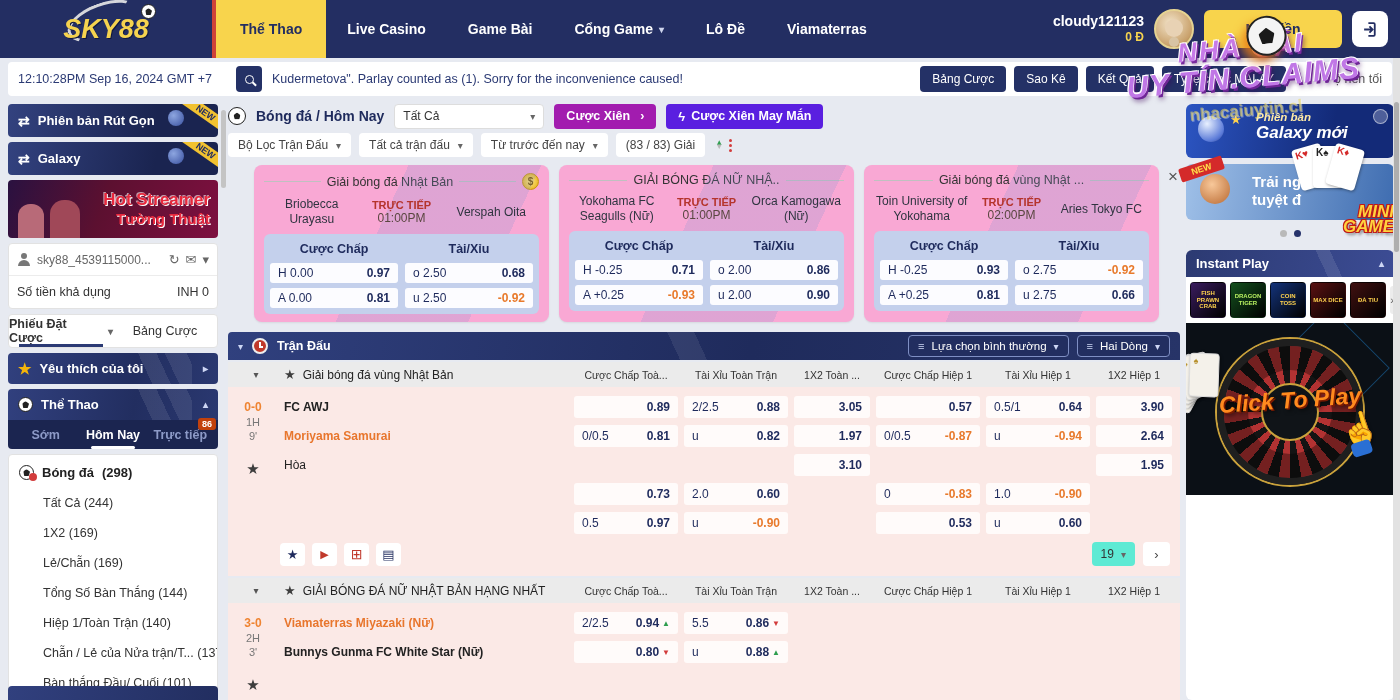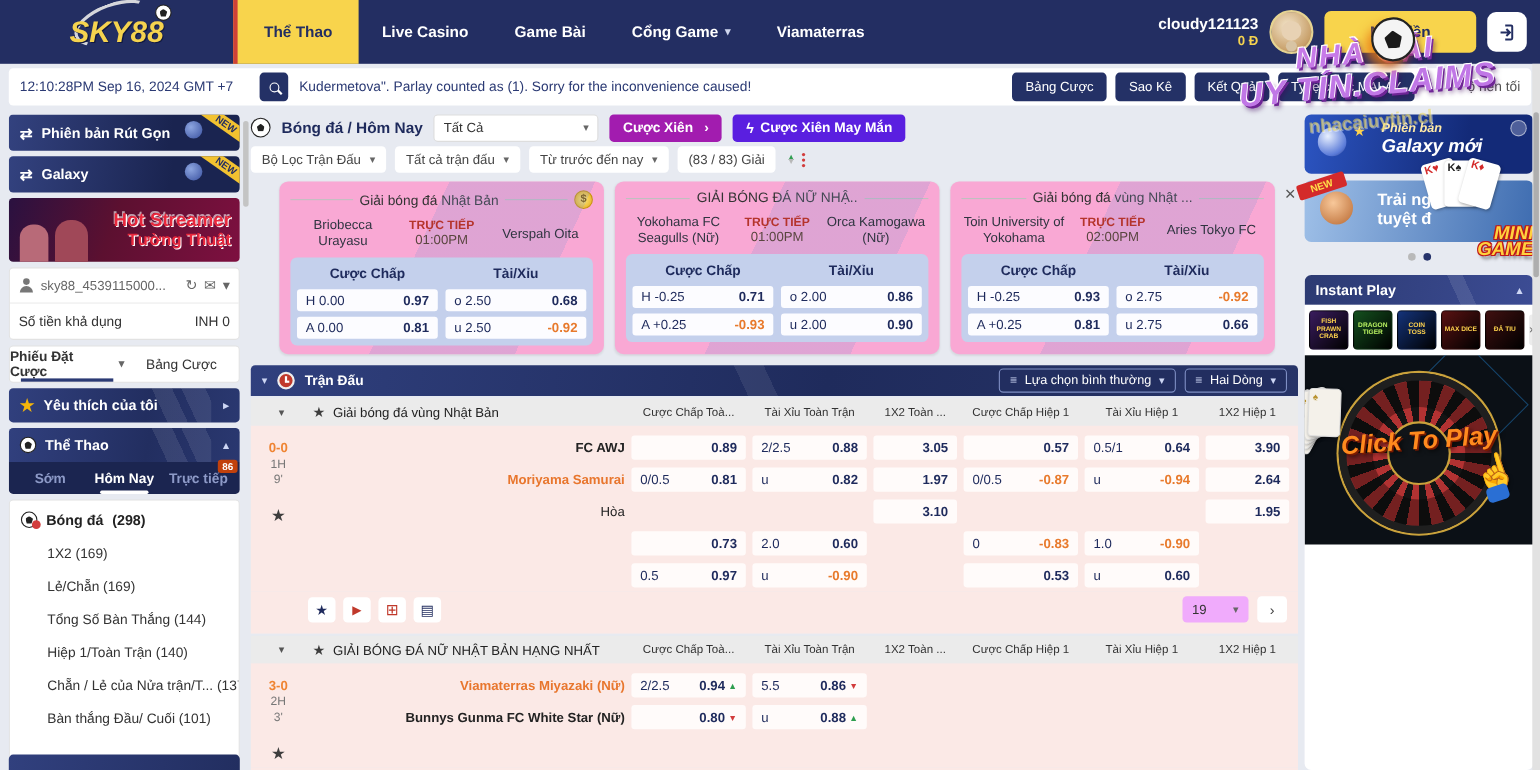--- a/index.html
+++ b/index.html
@@ -139,40 +139,40 @@
 .lg-head{display:grid;grid-template-columns:44px minmax(0,1fr) 104px 104px 76px 104px 104px 76px;gap:6px;align-items:center;background:#ebebeb;padding:5px 8px 5px 6px;margin-top:2px;cursor:pointer;}
 .lg-chev{color:#555;text-align:center;font-size:10px;}
 .lg-name{display:flex;align-items:center;gap:7px;font-size:12px;color:#222;white-space:nowrap;overflow:hidden;}
 .lg-star{color:#3d3d3d;font-size:13px;cursor:pointer;}
 .col-label{text-align:center;color:#333;font-size:10.5px;white-space:nowrap;overflow:hidden;}
 .match{display:flex;background:#fbe9e6;padding:9px 8px 4px 6px;gap:6px;}
 .m-info{width:38px;display:flex;flex-direction:column;align-items:center;gap:2px;padding-top:4px;flex:0 0 auto;}
 .m-score{color:#ef8432;font-weight:bold;font-size:12px;}
 .m-period,.m-min{font-size:11px;color:#777;line-height:1.1;}
 .m-star{margin-top:16px;color:#3d3d3d;font-size:15px;cursor:pointer;}
-.m-rows{flex:1;display:flex;flex-direction:column;gap:7px;text-align:right;}
+.m-rows{flex:1;display:flex;flex-direction:column;gap:7px;}
 .m-row{display:grid;grid-template-columns:minmax(0,1fr) 104px 104px 76px 104px 104px 76px;gap:6px;align-items:center;}
 .team{font-size:12px;font-weight:bold;color:#222;padding-left:6px;white-space:nowrap;overflow:hidden;}
 .team.orange{color:#e8762d;}
 .team.plain{font-weight:normal;}
 .cell{background:#fffbfa;border-radius:3px;height:22px;display:flex;align-items:center;padding:0 8px;font-size:12px;color:#1e2a5c;cursor:pointer;}
 .cell .h{color:#1e2a5c;}
 .cell .v{font-weight:bold;margin-left:auto;}
 .cell .arrow{font-size:8px;margin-left:3px;}
 .arrow.up{color:#2e9e4f;}
 .arrow.down{color:#d23c3c;}
 .cell-empty{height:22px;}
 .m-foot{display:flex;align-items:center;gap:7px;background:#fbe9e6;padding:4px 10px 10px 52px;}
 .ic-box{width:25px;height:23px;background:#fff;border-radius:4px;display:flex;align-items:center;justify-content:center;cursor:pointer;}
 .ic-star{color:#1e2a5c;font-size:13px;}
 .ic-play{color:#c0392b;font-size:11px;}
 .ic-grid{color:#c0392b;font-size:14px;}
 .ic-list{color:#1e2a5c;font-size:13px;}
 .m-foot .right{margin-left:auto;display:flex;gap:8px;align-items:center;}
-.page-select{height:24px;background:#f0abfc;border-radius:4px;display:flex;align-items:center;gap:24px;padding:0 9px;color:#333;font-size:12px;cursor:pointer;}
+.page-select{height:24px;background:#5eead4;border-radius:4px;display:flex;align-items:center;gap:7px;padding:0 9px;color:#333;font-size:12px;cursor:pointer;}
 .next-btn{width:27px;height:24px;background:#fff;border-radius:4px;display:flex;align-items:center;justify-content:center;color:#444;font-size:13px;cursor:pointer;}
 
 
 .rightbar{position:absolute;left:1186px;top:104px;width:208px;bottom:0;}
 .rb-banner1{height:54px;border-radius:6px;background:linear-gradient(100deg,#2c55c2 0%,#132a78 70%);position:relative;overflow:hidden;color:#fff;padding:7px 8px 6px 70px;cursor:pointer;}
 .rb-banner1::before{content:"";position:absolute;left:12px;top:12px;width:26px;height:26px;border-radius:50%;background:radial-gradient(circle at 35% 30%,#e8f0ff,#5a7ad8 70%,#24367e);}
 .rb-star{position:absolute;left:44px;top:8px;color:#ffd34e;font-size:13px;}
 .rb1-l1{font-size:11.5px;font-style:italic;font-weight:bold;color:#ffeaa6;}
 .rb1-l2{font-size:17px;font-weight:900;font-style:italic;}
 .rb-badge{position:absolute;right:6px;top:5px;width:15px;height:15px;border-radius:50%;background:rgba(255,255,255,.25);border:1px solid rgba(255,255,255,.5);}
@@ -229,20 +229,23 @@
           <span>Live Casino</span>
         </div>
         <div class="nav-item">
           <span>Game Bài</span>
         </div>
         <div class="nav-item">
           <span>Cổng Game</span>
           <span class="chev">▾</span>
         </div>
         <div class="nav-item">
+          <span>Lô Đề</span>
+        </div>
+        <div class="nav-item">
           <span>Viamaterras</span>
         </div>
       </nav>
     <div class="user-block">
       <div class="user-info">
         <div class="username">cloudy121123</div>
         <div class="balance">0 Đ</div>
       </div>
       <div class="avatar"></div>
       <button class="deposit">Nạp tiền</button>
@@ -336,20 +339,21 @@
         </div>
     </div>
     <div class="card market-card">
       <div class="sport-row">
         <span class="ball"></span>
           <span class="sport-clock"></span>
         <span>Bóng đá</span>
         <span>(298)</span>
       </div>
       <div id="market-items">
+          <div class="mkt-item">Tất Cả (244)</div>
           <div class="mkt-item">1X2 (169)</div>
           <div class="mkt-item">Lẻ/Chẵn (169)</div>
           <div class="mkt-item">Tổng Số Bàn Thắng (144)</div>
           <div class="mkt-item">Hiệp 1/Toàn Trận (140)</div>
           <div class="mkt-item">Chẵn / Lẻ của Nửa trận/T... (137)</div>
           <div class="mkt-item">Bàn thắng Đầu/ Cuối (101)</div>
         </div>
     </div>
   </aside>
   <div class="sidebar-bottom"></div>

